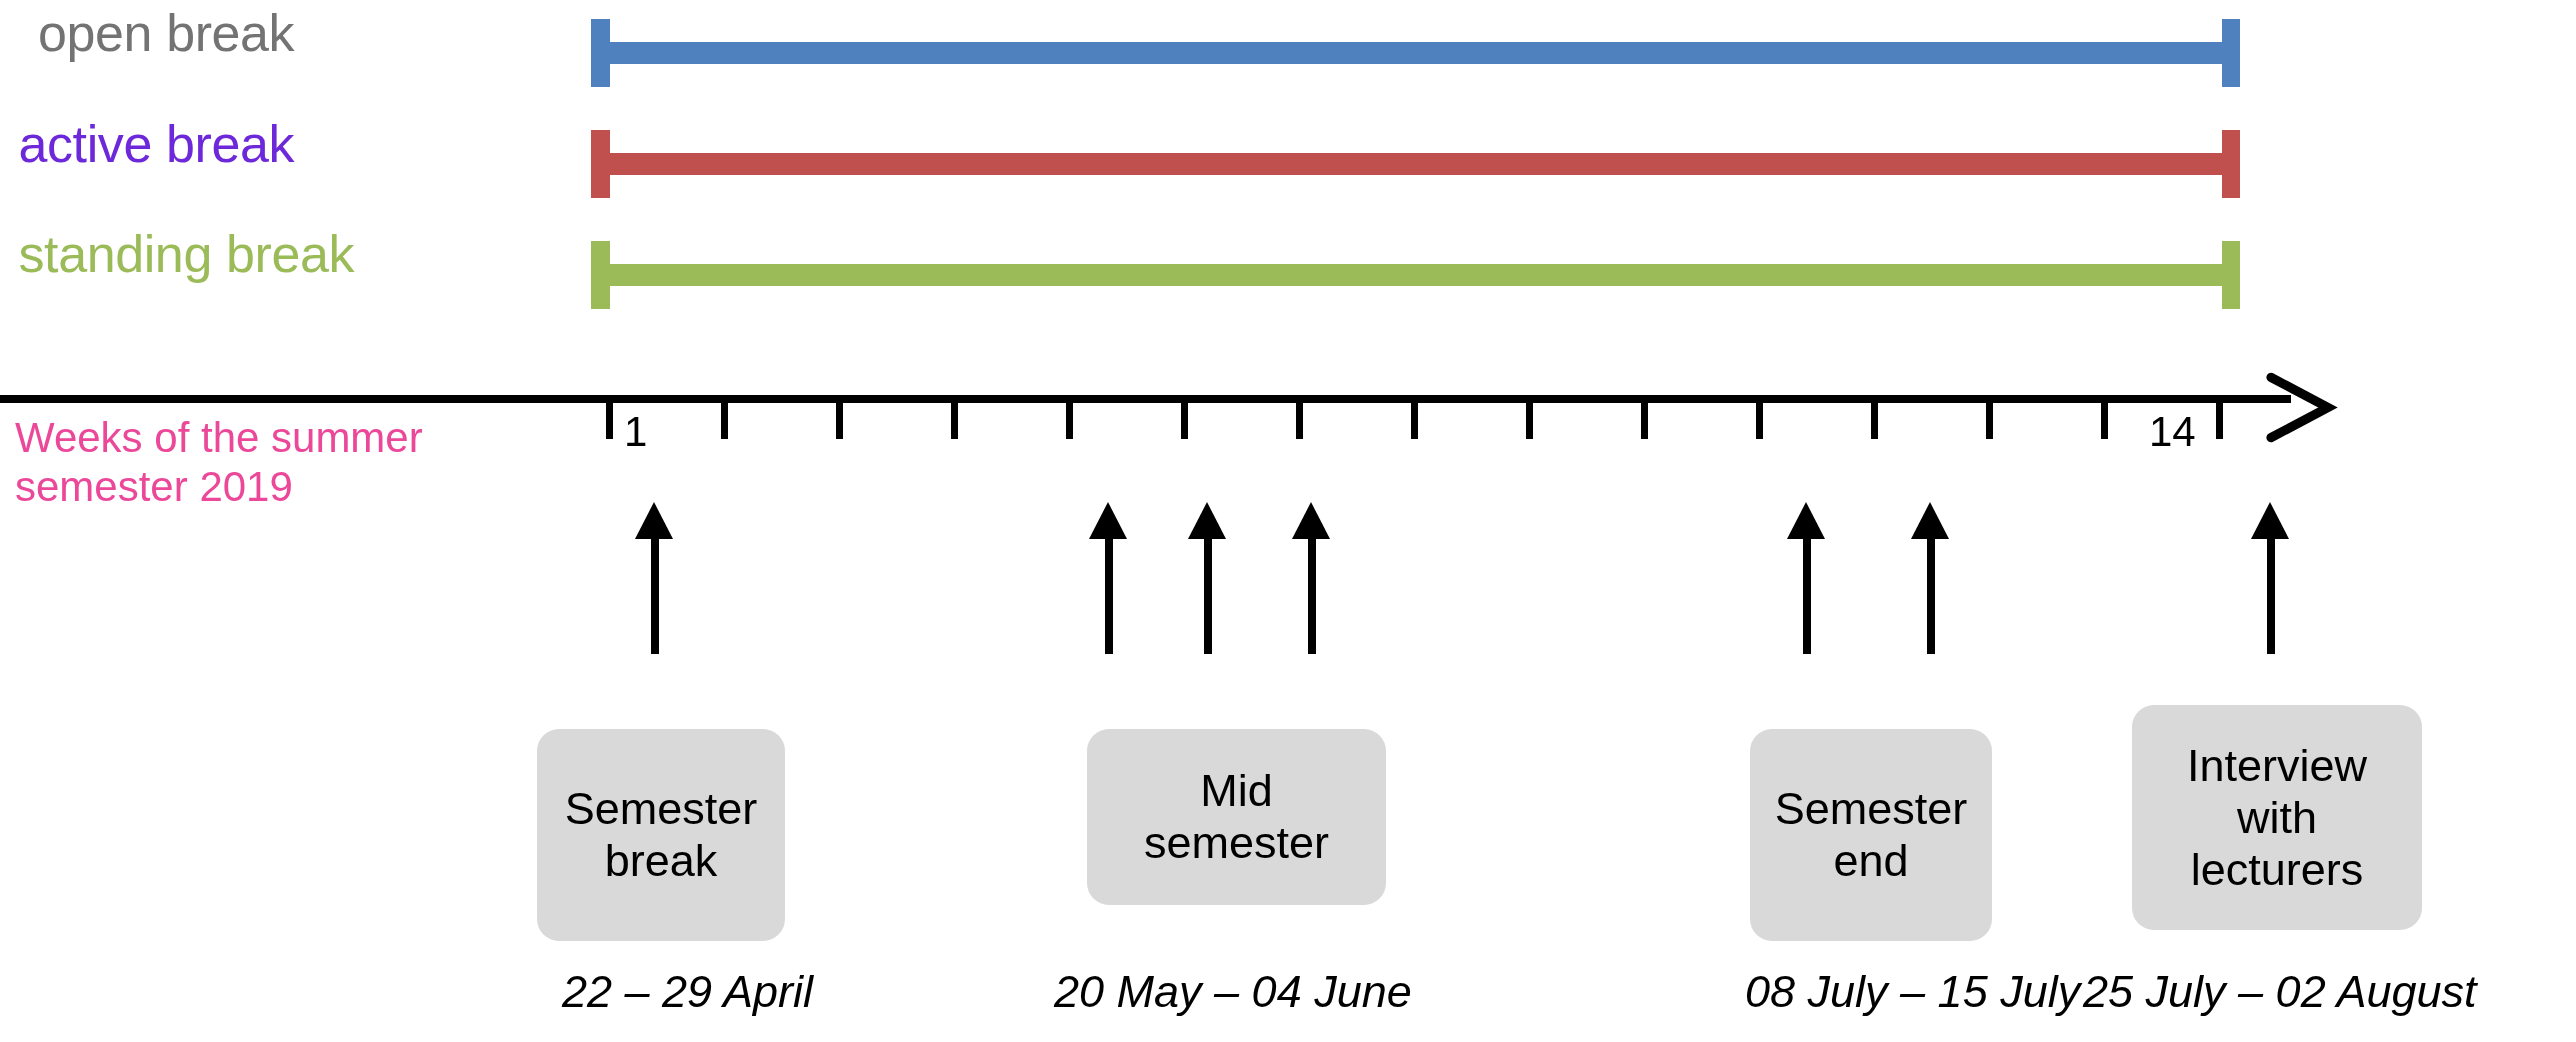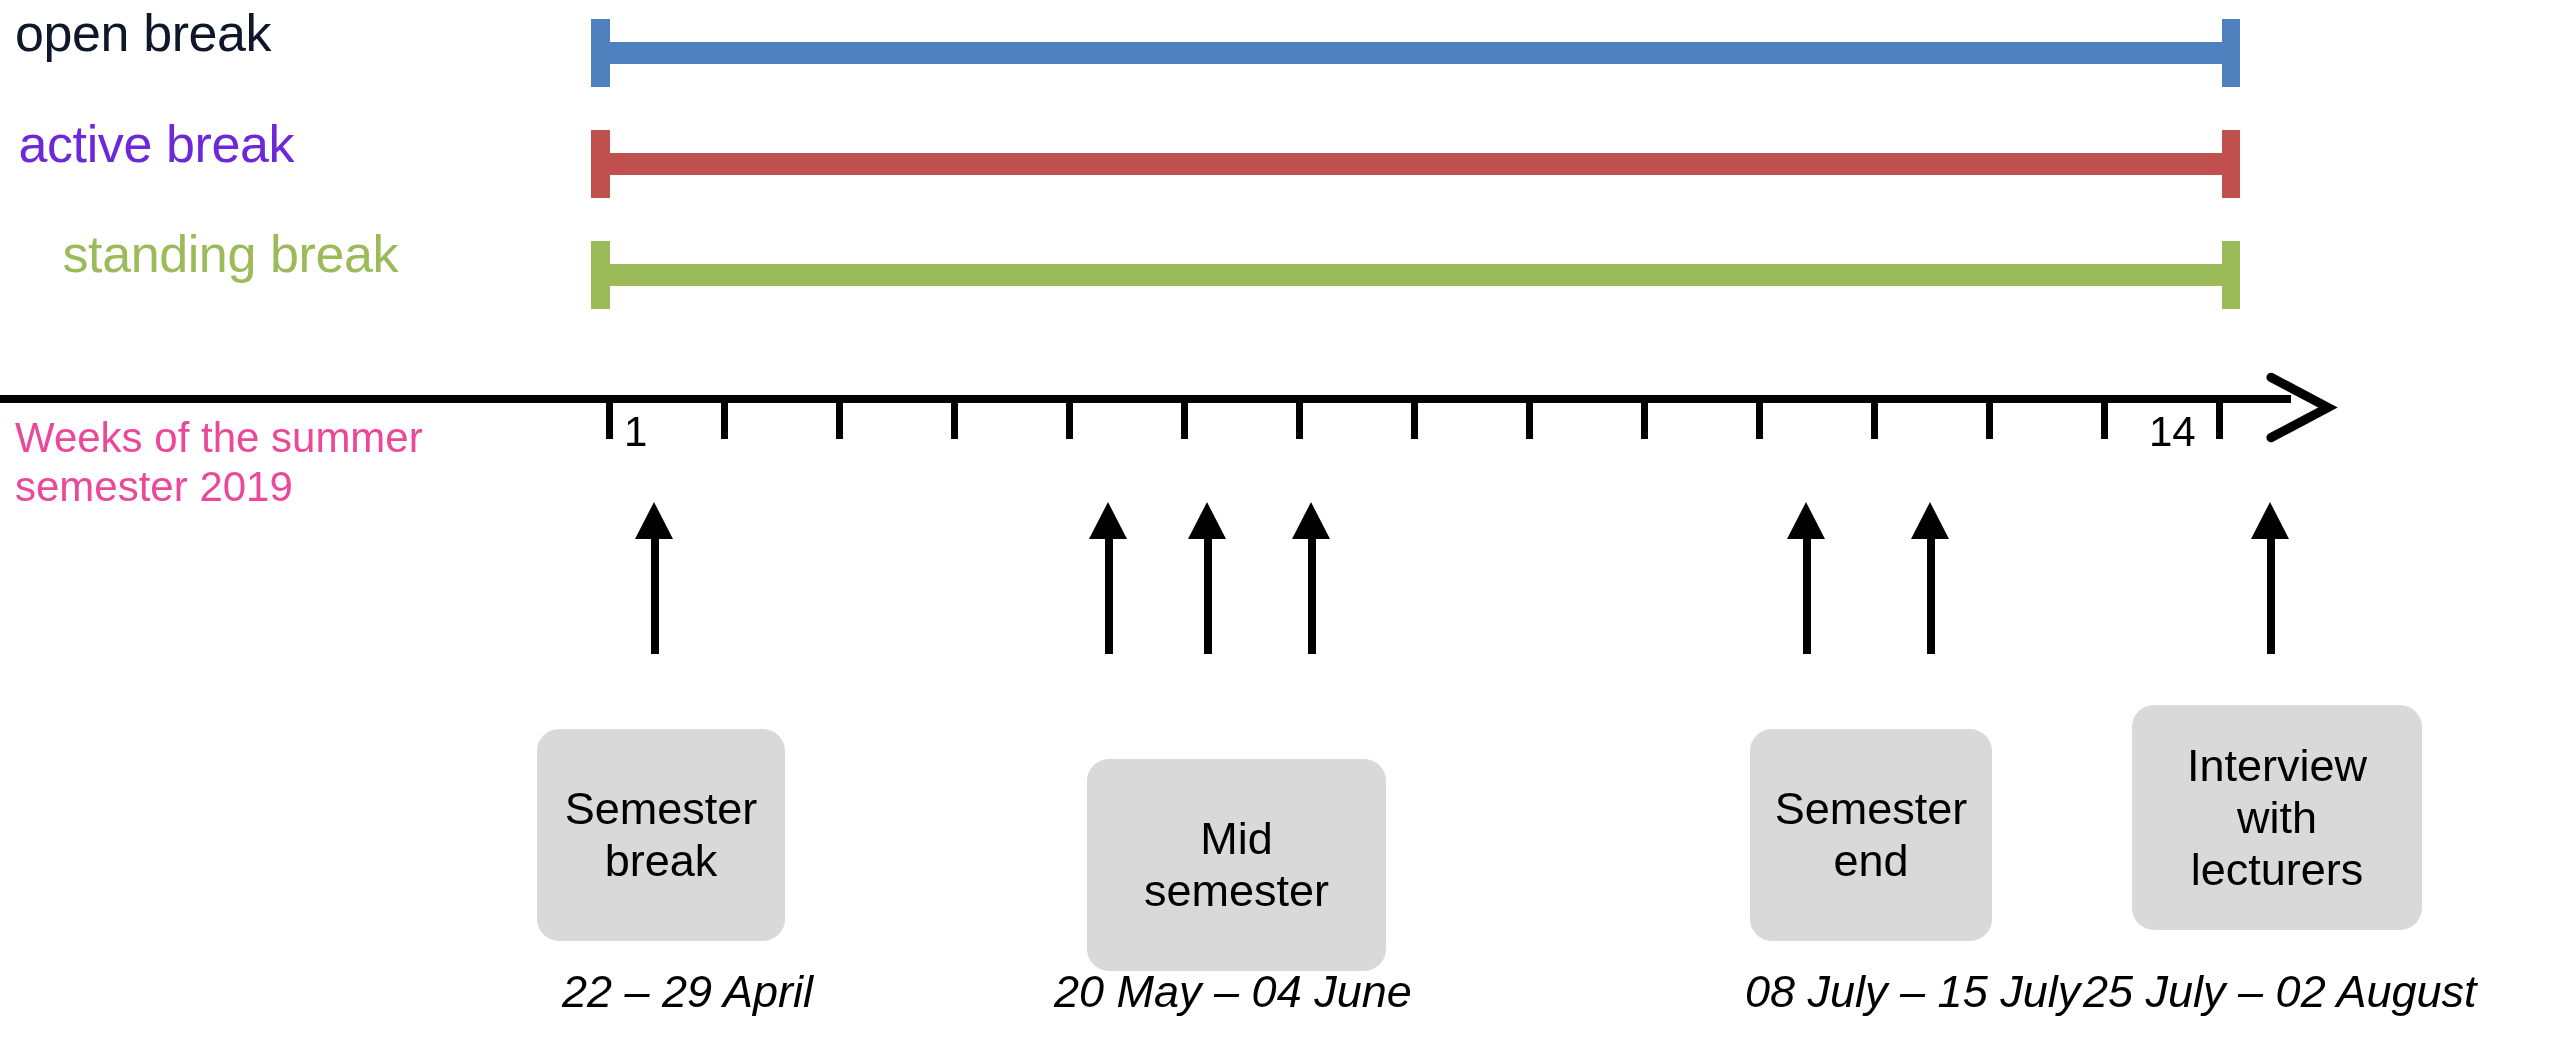--- a/index.html
+++ b/index.html
@@ -119,23 +119,23 @@
     color: #000;
     white-space: nowrap;
     text-align: center;
   }
 </style>
 </head>
 <body>
 
 <div id="canvas">
 
-  <div class="break-label" id="lbl-0" style="left: 15px; top: 6.7px; color: #0f172a;">open break</div>
+  <div class="break-label" id="lbl-0" style="left: 38px; top: 6.7px; color: #737373;">open break</div>
   <div class="break-label" id="lbl-1" style="left: 18.5px; top: 118px; color: #6d28d9;">active break</div>
-  <div class="break-label" id="lbl-2" style="left: 18.5px; top: 228px; color: rgb(155, 187, 89); margin-left: 44px;">standing break</div>
+  <div class="break-label" id="lbl-2" style="left: 18.5px; top: 228px; color: rgb(155, 187, 89);">standing break</div>
 
   <div class="bar-row" id="bar-0" style="left: 591px; top: 19.3px; width: 1649px; height: 68px;">
     <div class="bar-cap left" style="background: rgb(78, 129, 189);"></div>
     <div class="bar-stem" style="background: rgb(78, 129, 189); left: 0px; width: 1649px;"></div>
     <div class="bar-cap right" style="background: rgb(78, 129, 189);"></div>
   </div>
   <div class="bar-row" id="bar-1" style="left: 591px; top: 130px; width: 1649px; height: 68px;">
     <div class="bar-cap left" style="background: rgb(192, 80, 77);"></div>
     <div class="bar-stem" style="background: rgb(192, 80, 77); left: 0px; width: 1649px;"></div>
     <div class="bar-cap right" style="background: rgb(192, 80, 77);"></div>
@@ -185,21 +185,21 @@
       </div>
       <div class="event-box" style="left: 537px; top: 729px; width: 248px; height: 212px;">
         <span class="bline">Semester</span>
         <span class="bline">break</span>
       </div>
       <div class="event-date" style="top: 967px; left: 562px; width: auto;">22 – 29 April</div>
       <div class="event-arrow" style="left: 1089px; top: 502px; width: 39px; height: 151px;">
         <div class="head"></div>
         <div class="shaft" style="top: 34px; height: 118px;"></div>
       </div>
-      <div class="event-box" style="left: 1087px; top: 759px; width: 299px; height: 212px; text-align: center;">
+      <div class="event-box" style="left: 1087px; top: 729px; width: 299px; height: 176px; text-align: center;">
         <span class="bline">Mid</span>
         <span class="bline">semester</span>
       </div>
       <div class="event-date" style="top: 967px; left: 1054px; width: auto;">20 May – 04 June</div>
       <div class="event-arrow" style="left: 1188px; top: 502px; width: 39px; height: 151px;">
         <div class="head"></div>
         <div class="shaft" style="top: 34px; height: 118px;"></div>
       </div>
       <div class="event-arrow" style="left: 1292px; top: 502px; width: 39px; height: 151px;">
         <div class="head"></div>

